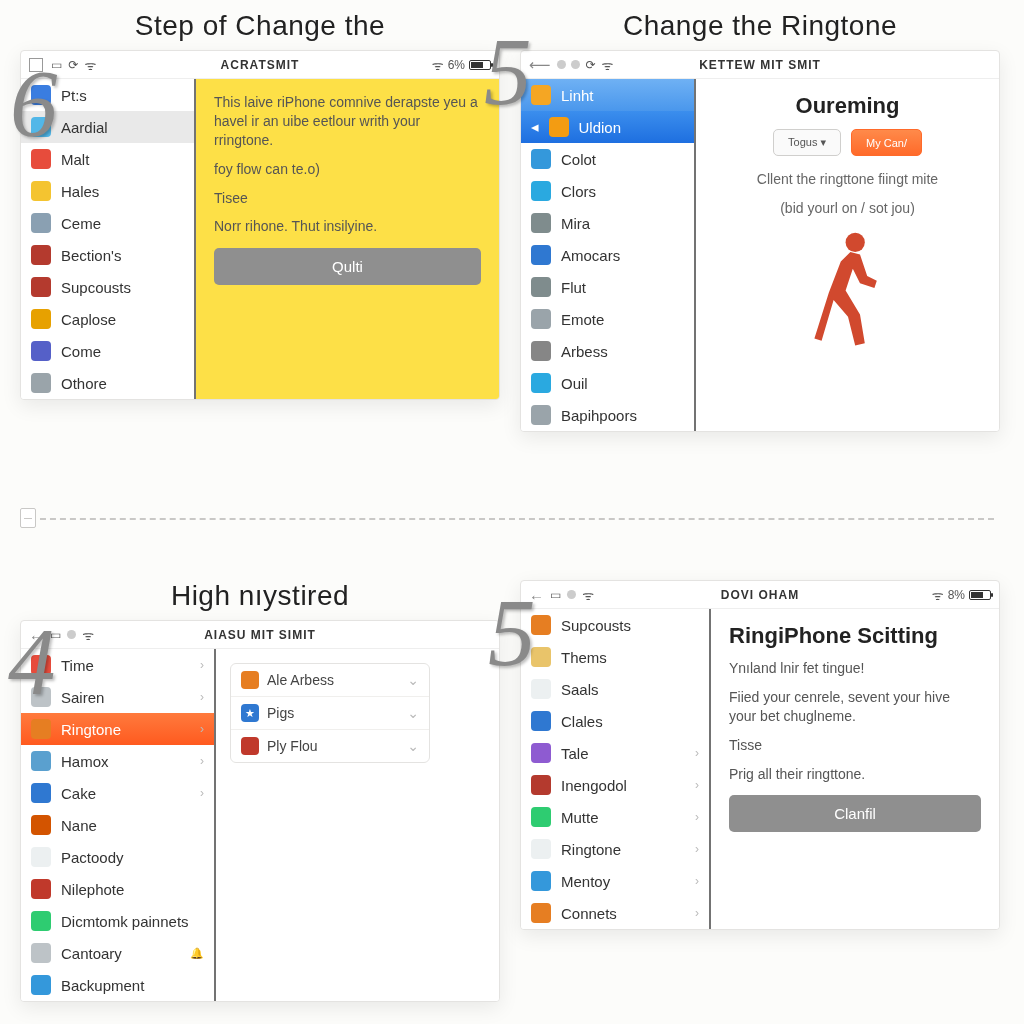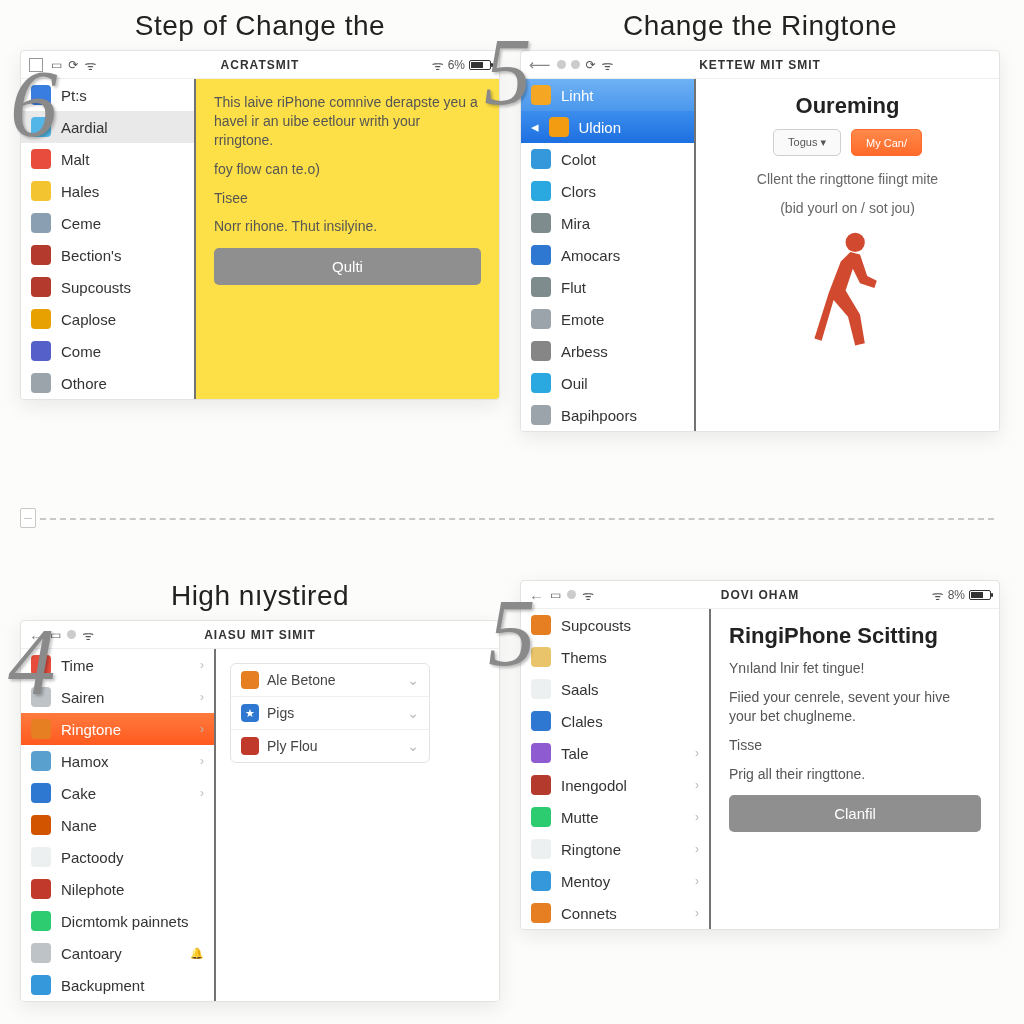--- a/index.html
+++ b/index.html
@@ -416,21 +416,21 @@
           </div>
           <div class="s-item">
             <span class="ic" style="background: rgb(52, 152, 219);"></span>
             <span>Backupment</span>
           </div>
         </div>
       <div class="content white" style="padding:6px;">
         <div class="sub-panel" id="sub-bl">
             <div class="sp-row">
               <span class="sp-ic" style="background: rgb(230, 126, 34);"></span>
-              <span>Ale Betone</span>
+              <span>Ale Arbess</span>
               <span class="sp-chev">⌄</span>
             </div>
             <div class="sp-row">
               <span class="sp-ic" style="background: rgb(47, 120, 209); display: flex; align-items: center; justify-content: center; color: rgb(255, 255, 255); font-size: 11px;">★</span>
               <span>Pigs</span>
               <span class="sp-chev">⌄</span>
             </div>
             <div class="sp-row">
               <span class="sp-ic" style="background: rgb(192, 57, 43);"></span>
               <span>Ply Flou</span>

